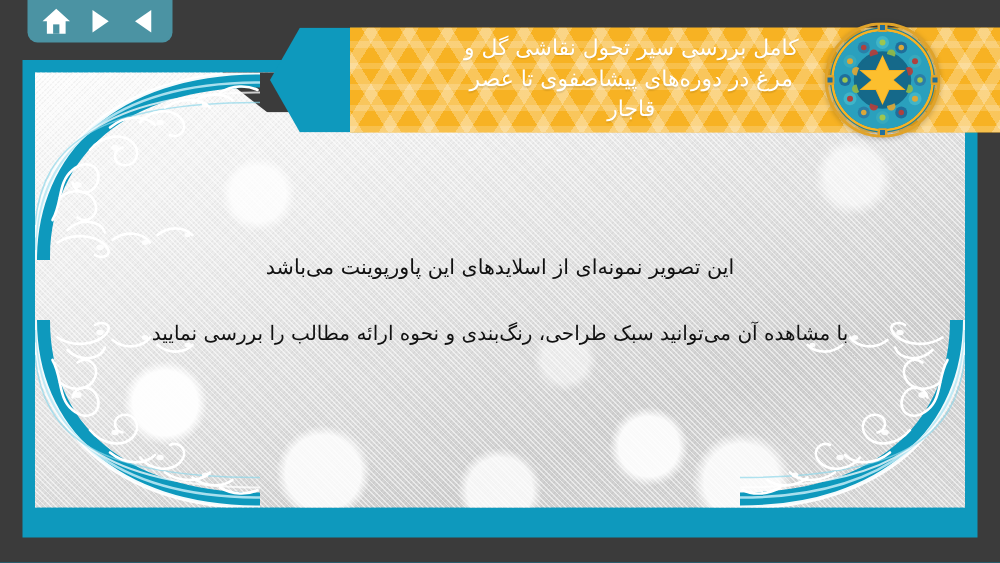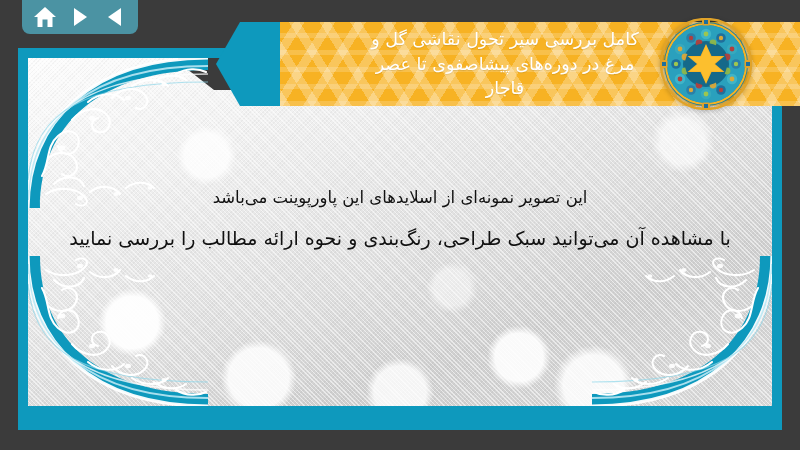--- a/index.html
+++ b/index.html
@@ -141,22 +141,22 @@
     position:absolute;left:10px;right:10px;top:122px;
     text-align:center;
     direction:rtl;
     z-index:20;
     color:#111111;
     font-size:16.5px;
     line-height:2.22;
     padding:0 14px;
     box-sizing:border-box;
   }
-  .body-text p{margin:0;white-space:nowrap;}
-  .line2{font-size:19px;}
+  .body-text p{margin:16px;white-space:nowrap;}
+  .line2{font-size:16px;}
   .line3{font-size:15px;}
 </style>
 </head>
 <body>
 
 <div id="stage">
 
   <div class="navbar">
     <div class="navbtn" title="Previous">
       <span class="tri-left"></span>

